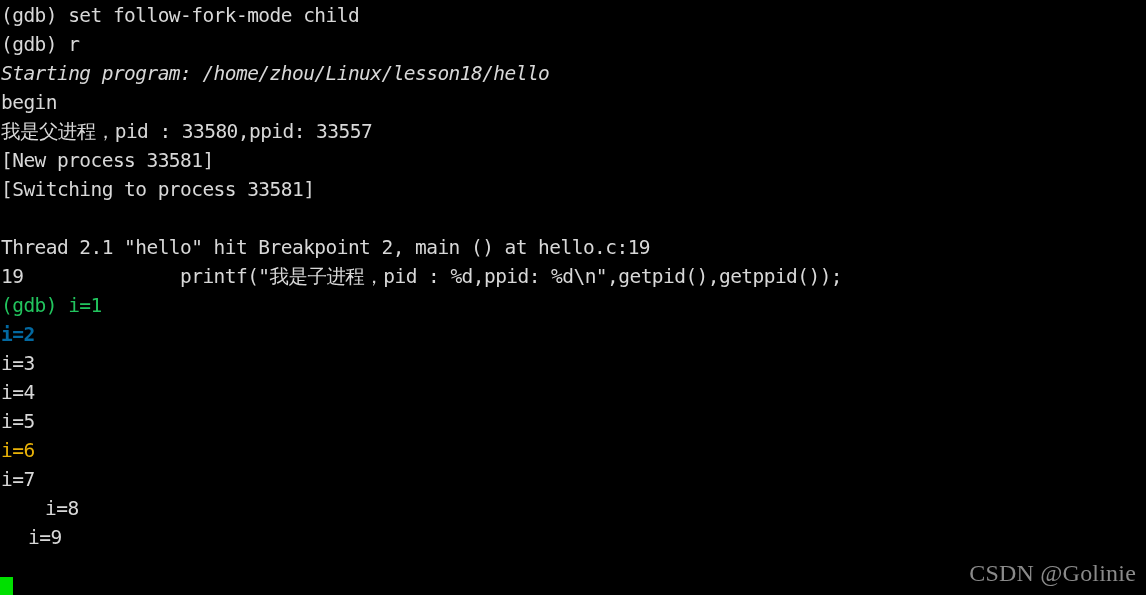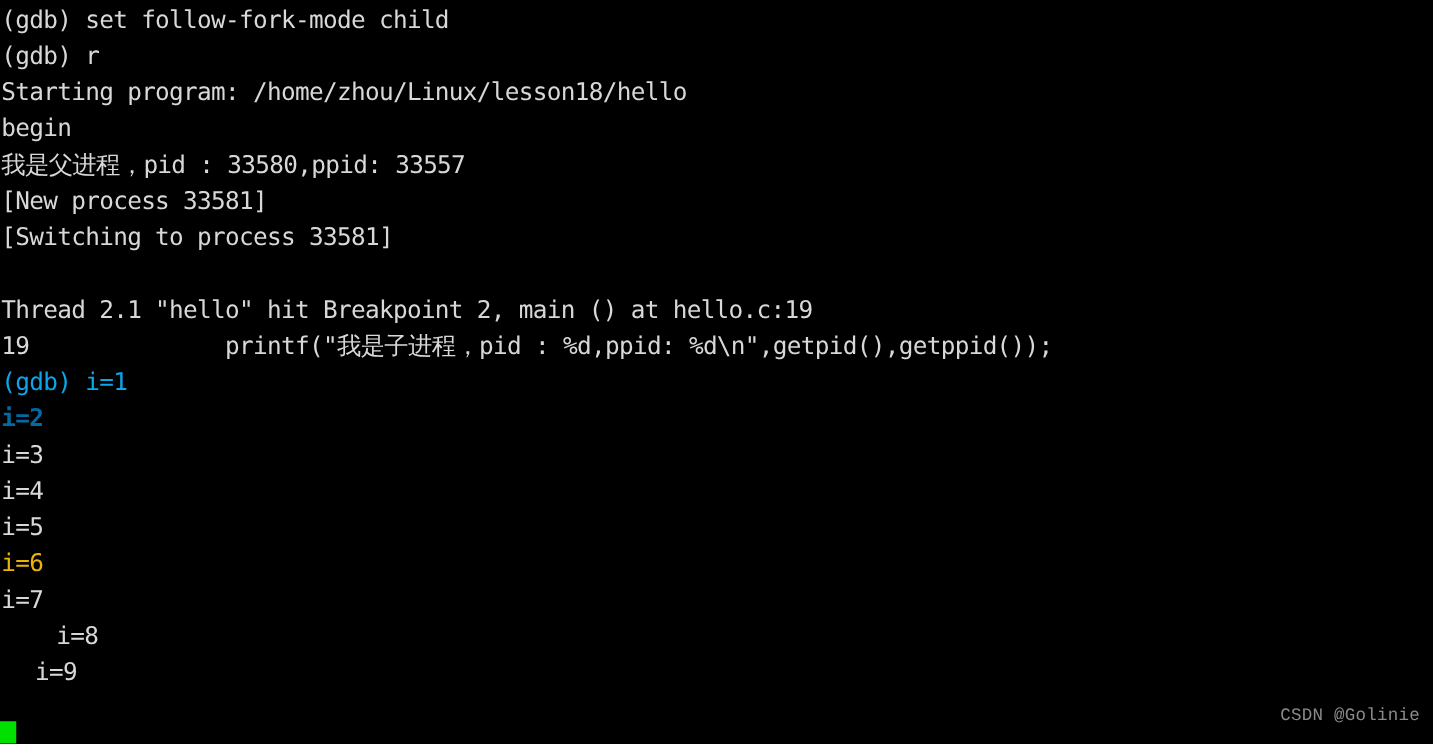--- a/index.html
+++ b/index.html
@@ -42,44 +42,44 @@
     left: 0px;
     top: 577px;
     width: 13px;
     height: 18px;
   }
   #watermark {
     position: absolute;
     right: 10px;
     bottom: 11px;
     color: #8a8a8a;
-    font-family: Liberation Mono, monospace;
-    font-size: 14px;
+    font-family: Liberation Serif, serif;
+    font-size: 24px;
     line-height: 22px;
     white-space: pre;
     letter-spacing: 0.2px;
   }
 </style>
 </head>
 <body>
 
 <div id="terminal" style="background: rgb(0, 0, 0);">
 
   <div id="screen">
     <div class="line" style="color: rgb(216, 216, 216);">(gdb) set follow-fork-mode child</div>
     <div class="line" style="color: rgb(216, 216, 216);">(gdb) r</div>
-    <div class="line" style="color: rgb(216, 216, 216);">Starting program: /home/zhou/Linux/lesson18/hello</div>
+    <div class="line" style="color: rgb(216, 216, 216); font-style: italic;">Starting program: /home/zhou/Linux/lesson18/hello</div>
     <div class="line" style="color: rgb(216, 216, 216);">begin</div>
     <div class="line" style="color: rgb(216, 216, 216);">我是父进程，pid : 33580,ppid: 33557</div>
     <div class="line" style="color: rgb(216, 216, 216);">[New process 33581]</div>
     <div class="line" style="color: rgb(216, 216, 216);">[Switching to process 33581]</div>
     <div class="line blank"></div>
     <div class="line" style="color: rgb(216, 216, 216);">Thread 2.1 "hello" hit Breakpoint 2, main () at hello.c:19</div>
     <div class="line" style="color: rgb(216, 216, 216);">19              printf("我是子进程，pid : %d,ppid: %d\n",getpid(),getppid());</div>
-    <div class="line" style="color: #0ea5e9;">(gdb) i=1</div>
+    <div class="line" style="color: #22c55e;">(gdb) i=1</div>
     <div class="line" style="color: #0369a1; font-weight: bold;">i=2</div>
     <div class="line" style="color: rgb(216, 216, 216);">i=3</div>
     <div class="line" style="color: rgb(216, 216, 216);">i=4</div>
     <div class="line" style="color: rgb(216, 216, 216);">i=5</div>
     <div class="line" style="color: #eab308;">i=6</div>
     <div class="line" style="color: rgb(216, 216, 216);">i=7</div>
     <div class="line" style="color: rgb(216, 216, 216); margin-left: 44px;">i=8</div>
     <div class="line" style="color: rgb(216, 216, 216); padding-left: 28px;">i=9</div>
   </div>
 

